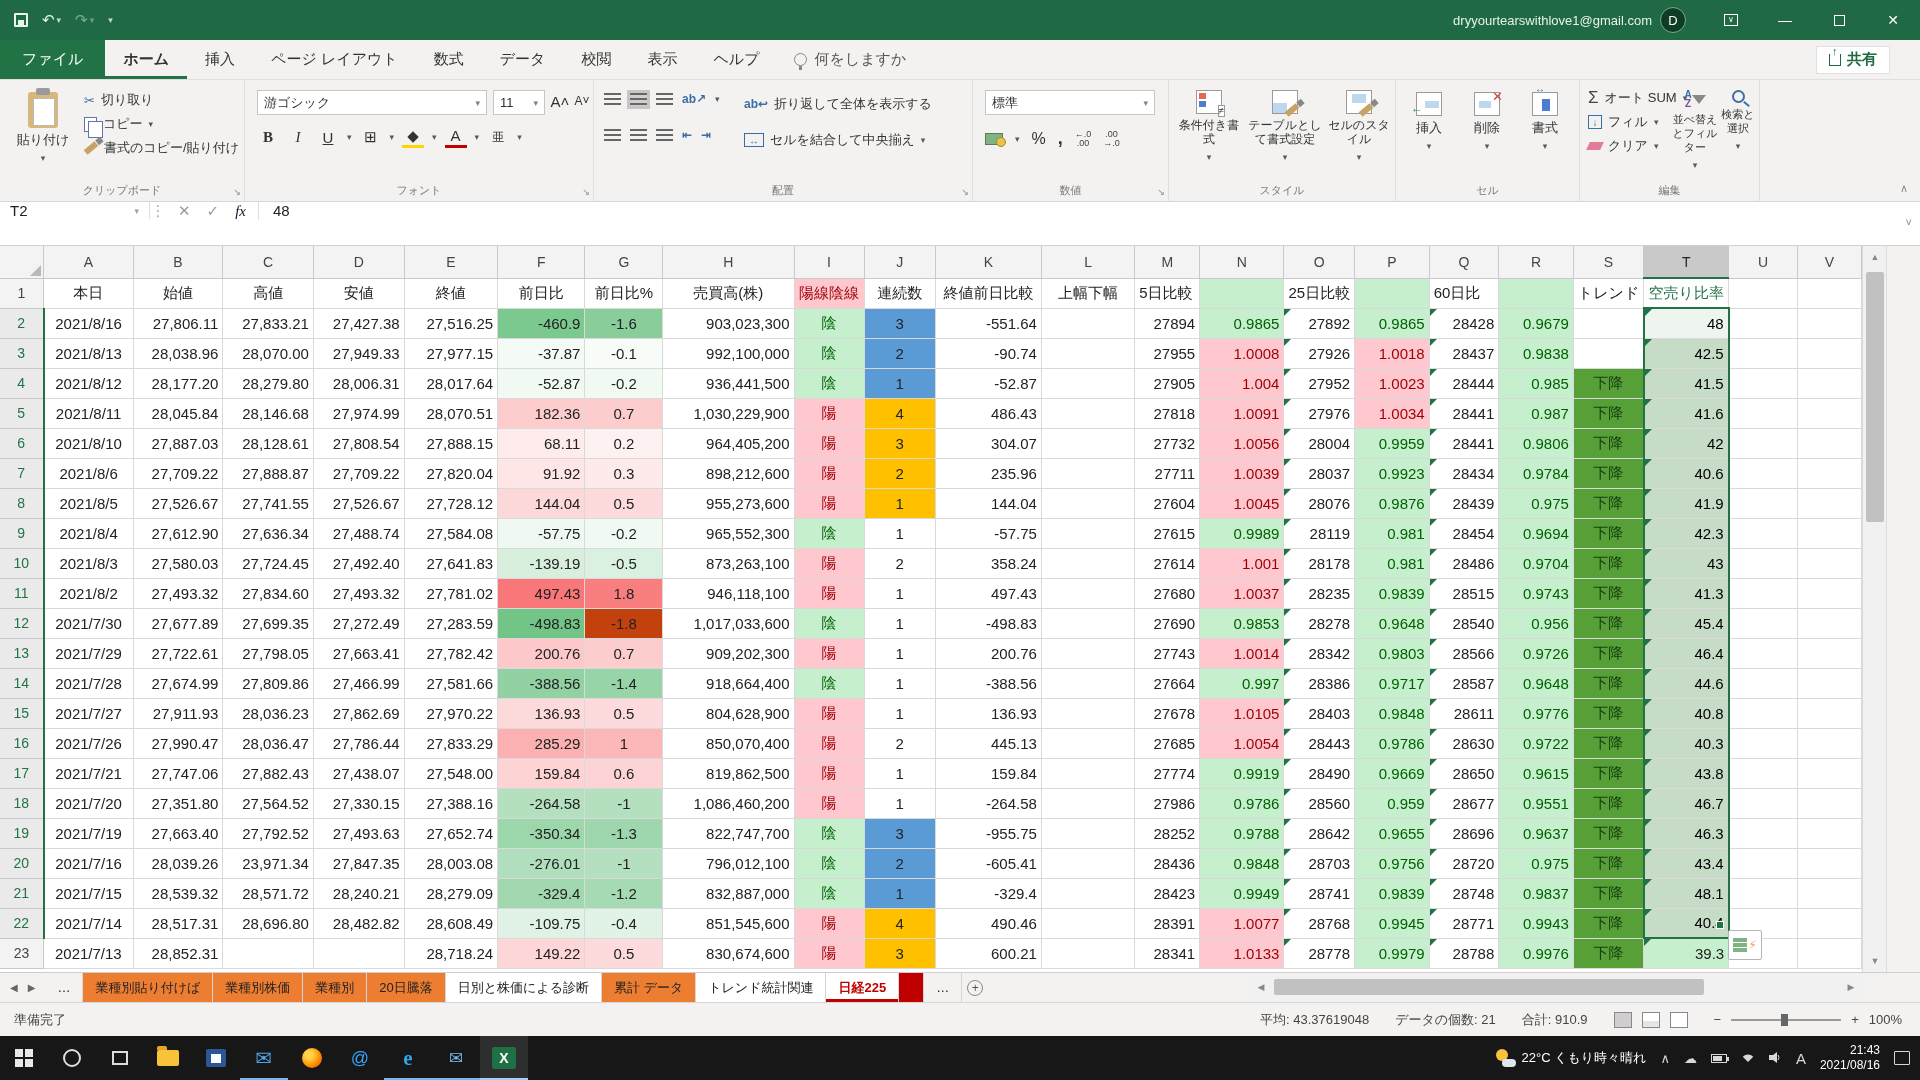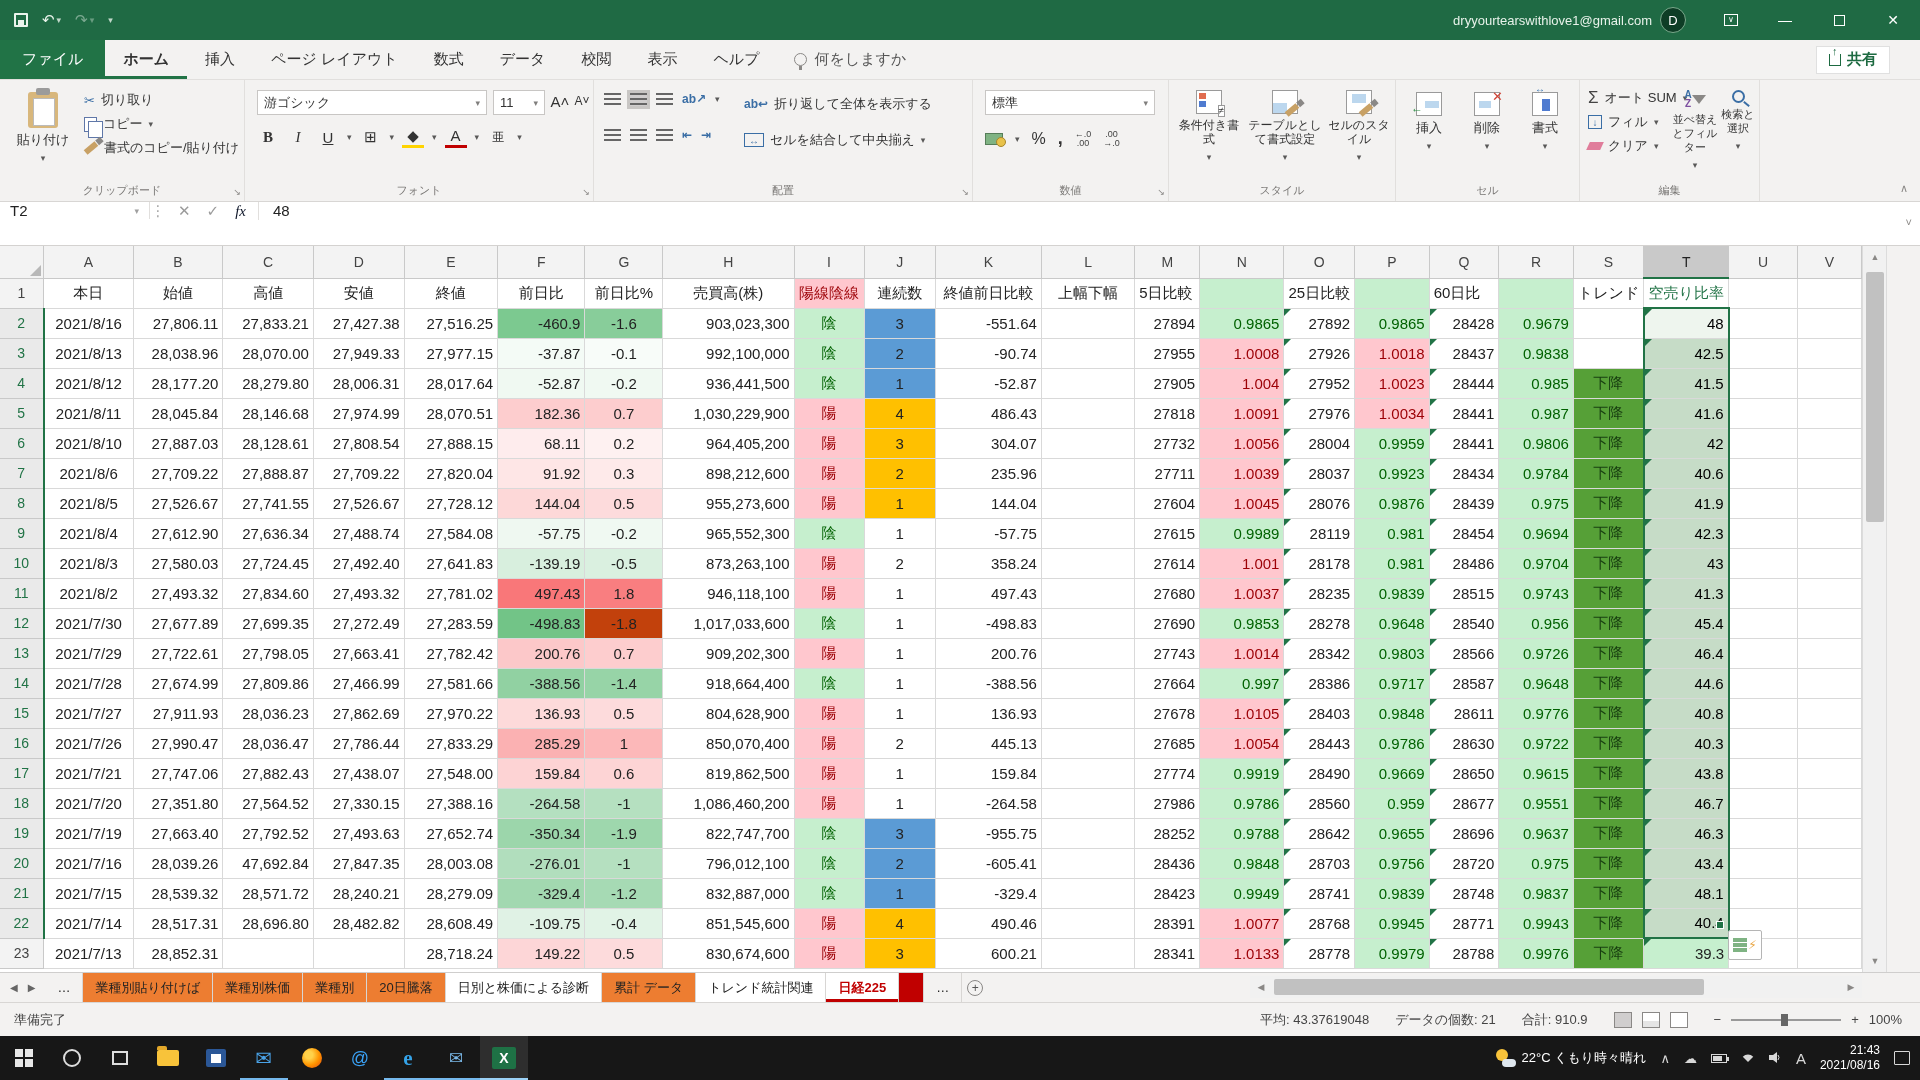--- a/index.html
+++ b/index.html
@@ -937,42 +937,42 @@
           <td></td>
         </tr>
         <tr class="datarow">
           <td class="rh rh-sel">19</td>
           <td class="c">2021/7/19</td>
           <td class="r">27,663.40</td>
           <td class="r">27,792.52</td>
           <td class="r">27,493.63</td>
           <td class="r">27,652.74</td>
           <td class="r" style="background:rgb(156,214,171)">-350.34</td>
-          <td class="c" style="background:rgb(158,215,173)">-1.9</td>
+          <td class="c" style="background:rgb(158,215,173)">-1.3</td>
           <td class="r">822,747,700</td>
           <td class="c yin">陰</td>
           <td class="c sb">3</td>
           <td class="r">-955.75</td>
           <td></td>
           <td class="r">28252</td>
           <td class="r rg">0.9788</td>
           <td class="r tri">28642</td>
           <td class="r rg">0.9655</td>
           <td class="r tri">28696</td>
           <td class="r rg">0.9637</td>
           <td class="tdn">下降</td>
           <td class="r tri shc sel">46.3</td>
           <td></td>
           <td></td>
         </tr>
         <tr class="datarow">
           <td class="rh rh-sel">20</td>
           <td class="c">2021/7/16</td>
           <td class="r">28,039.26</td>
-          <td class="r">47,692.84</td>
+          <td class="r">23,971.34</td>
           <td class="r">27,847.35</td>
           <td class="r">28,003.08</td>
           <td class="r" style="background:rgb(177,222,189)">-276.01</td>
           <td class="c" style="background:rgb(181,224,192)">-1</td>
           <td class="r">796,012,100</td>
           <td class="c yin">陰</td>
           <td class="c sb">2</td>
           <td class="r">-605.41</td>
           <td></td>
           <td class="r">28436</td>

